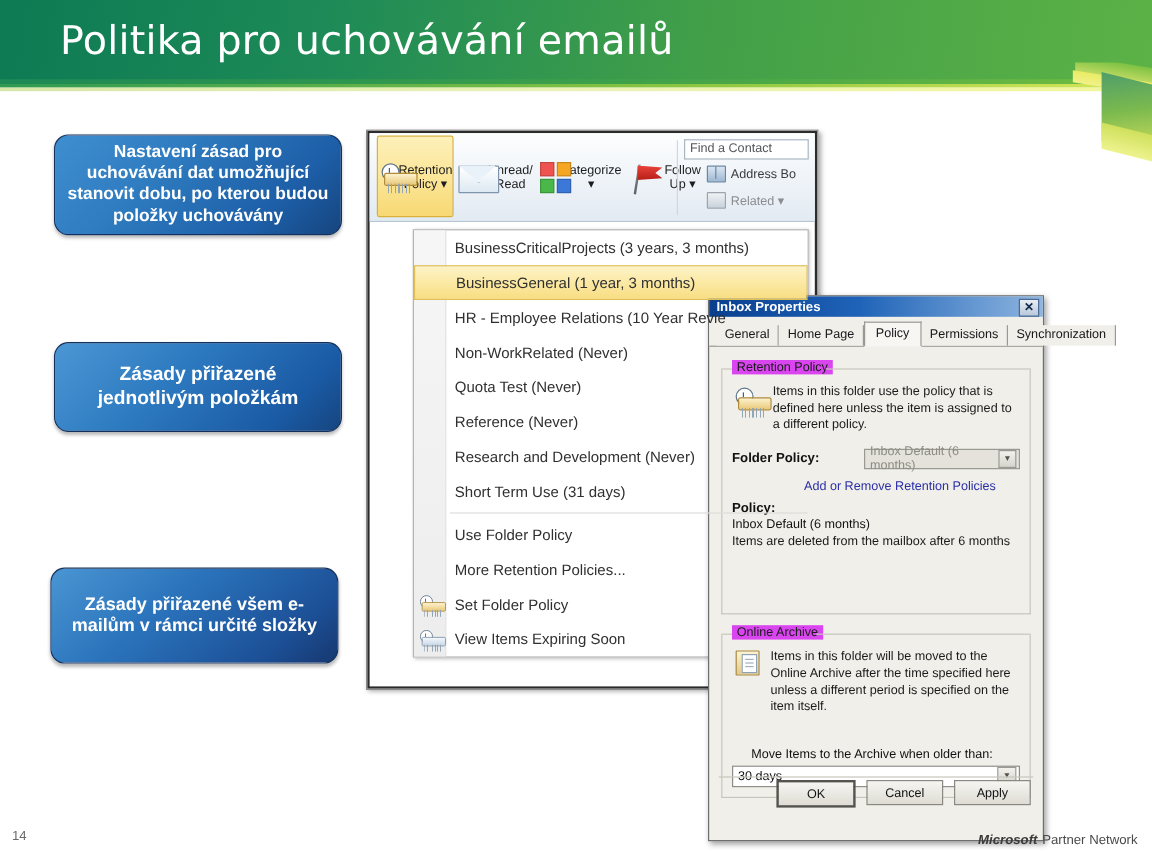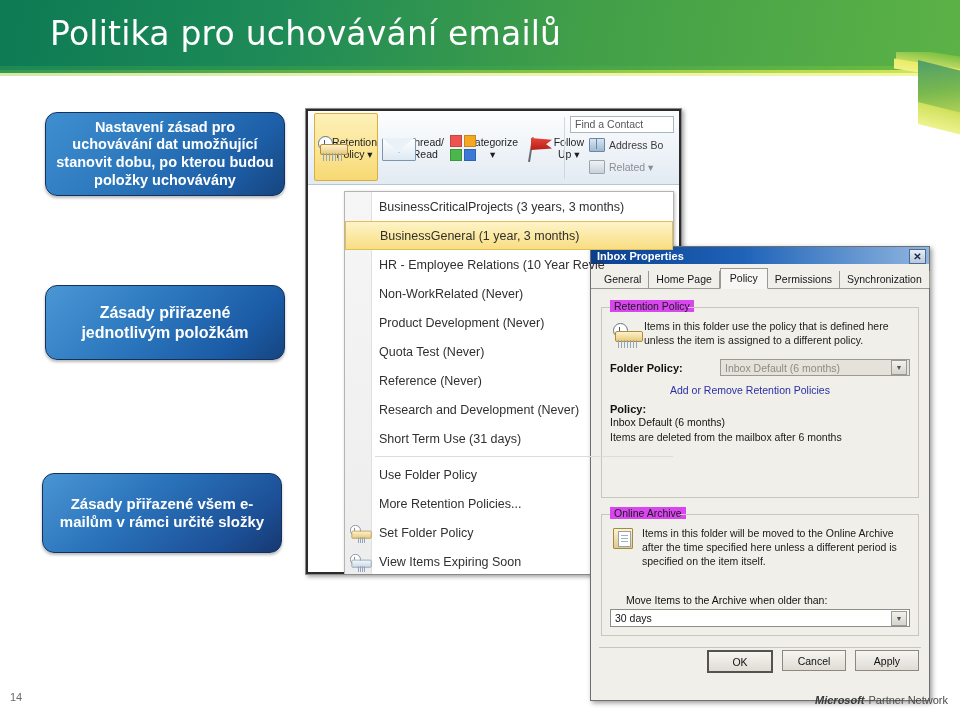--- a/index.html
+++ b/index.html
@@ -200,21 +200,21 @@
   }
   .menu-item.sel{
     background:linear-gradient(180deg,#fdf3c7 0%,#fbe9a4 50%,#f8dd82 100%);
     border:1px solid #e0bf56;height:27px;
   }
   .menu-sep{height:1px;background:#dcdcdc;margin:3px 0 3px 30px;position:relative;z-index:2;}
   .menu-item .mi-icon{position:absolute;left:2px;top:3px;width:22px;height:22px;}
 
   
   .dlg{
-    position:absolute;left:590px;top:246px;width:340px;height:455px;
+    position:absolute;left:590px;top:246px;width:280px;height:455px;
     background:#f0efe9;
     border:1px solid #6f6f6f;
     box-shadow:2px 2px 5px rgba(0,0,0,.4);
     box-sizing:border-box;
     font-family:"Liberation Sans", sans-serif;
   }
   .dlg-title{
     height:17px;
     background:linear-gradient(90deg,#0a3f8f 0%,#1f63b8 45%,#8fb6e0 100%);
     color:#ffffff;font-size:11px;font-weight:bold;
@@ -414,23 +414,20 @@
     <div class="menu-item sel">
       <span>BusinessGeneral (1 year, 3 months)</span>
       </div>
     <div class="menu-item">
       <span>HR - Employee Relations (10 Year Revie</span>
       </div>
     <div class="menu-item">
       <span>Non-WorkRelated (Never)</span>
       </div>
     <div class="menu-item">
-      <span>Product Development (Never)</span>
-      </div>
-    <div class="menu-item">
       <span>Quota Test (Never)</span>
       </div>
     <div class="menu-item">
       <span>Reference (Never)</span>
       </div>
     <div class="menu-item">
       <span>Research and Development (Never)</span>
       </div>
     <div class="menu-item">
       <span>Short Term Use (31 days)</span>

